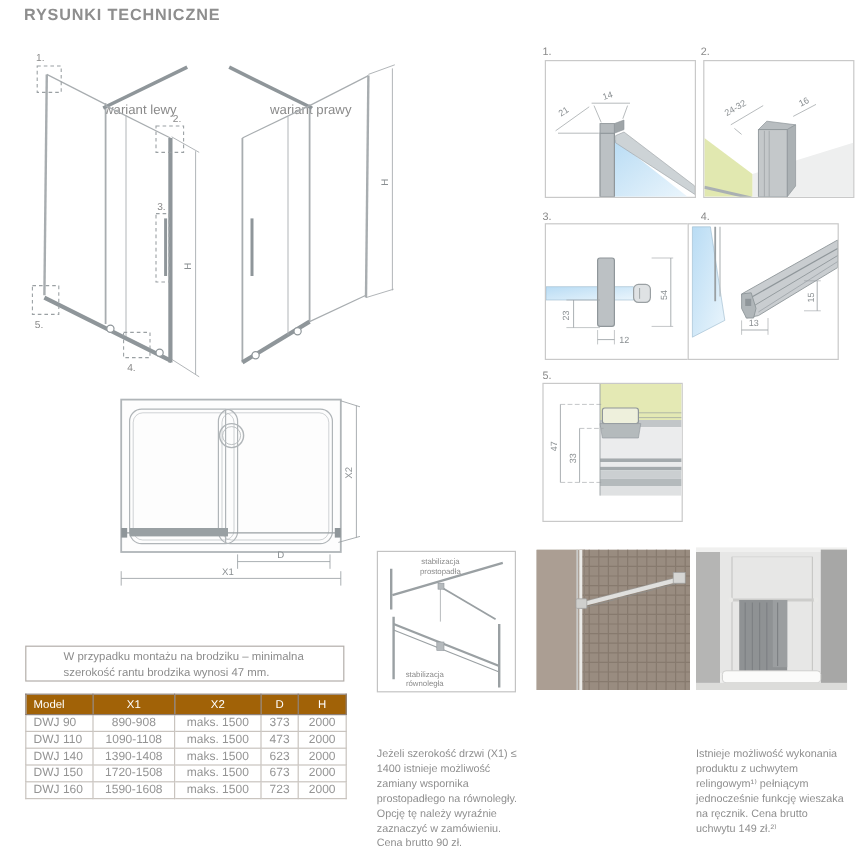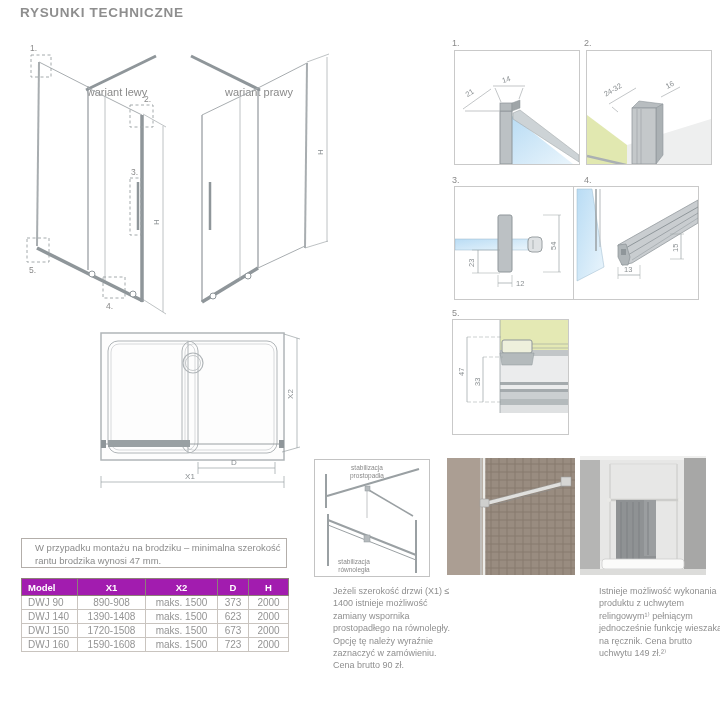--- a/index.html
+++ b/index.html
@@ -4,27 +4,27 @@
 <style>
   html,body{margin:0;padding:0;background:#fff;}
   .page{position:relative;width:720px;height:720px;background:#ffffff;
         font-family:"Liberation Sans","DejaVu Sans",sans-serif;overflow:hidden;}
   .abs{position:absolute;}
   .page-title{left:20px;top:5px;font-size:13.5px;font-weight:bold;color:#8e8e8e;letter-spacing:.7px;}
   .variant-label{top:38px;font-size:11px;color:#8a8a8a;text-align:center;margin-top:48px;}
   .detail-number{font-size:9px;color:#8a8a8a;}
   .detail-box{border:1px solid #c9c9c9;background:#fff;}
   .note-box{left:21px;top:538px;width:266px;height:30px;border:1px solid #b3aeaa;
-            box-sizing:border-box;font-size:9.5px;color:#8b8b8b;line-height:1.4;padding:2px 4px 0 13px;}
+            box-sizing:border-box;font-size:9.5px;color:#8b8b8b;line-height:1.4;padding:2px 4px 0 31px;}
   .dim-table{position:absolute;left:21px;top:578px;border-collapse:collapse;font-size:10px;color:#949494;table-layout:fixed;}
-  .dim-table th{background:#a21caf;color:#ffffff;font-weight:bold;font-size:9.5px;height:16px;
+  .dim-table th{background:#a16207;color:#ffffff;font-weight:normal;font-size:9.5px;height:16px;
                 border:1px solid #8d8078;text-align:center;padding:0;}
   .dim-table td{border:1px solid #c9c4bf;height:13px;text-align:center;padding:0 2px;background:#fff;}
   .dim-table th.col-model,.dim-table td.cell-model{text-align:left;padding-left:6px;}
-  .footnote{top:585px;font-size:9px;color:#8f8f8f;line-height:1.38;margin-left:19px;}
+  .footnote{top:622px;font-size:9px;color:#8f8f8f;line-height:1.38;}
   svg{display:block;}
   svg text{font-family:"Liberation Sans","DejaVu Sans",sans-serif;}
   .dimtxt{font-size:8px;fill:#8a8f92;}
   .dimtxt7{font-size:7.5px;fill:#8a8f92;}
   .callout-txt{font-size:8.5px;fill:#8a8a8a;}
   .stabtxt{font-size:6.5px;fill:#8a8a8a;}
 </style>
 </head>
 <body>
 
@@ -264,20 +264,27 @@
         <th>D</th>
         <th>H</th>
       </tr>
     </thead>
     <tbody>
         <tr>
           <td class="cell-model">DWJ 90</td>
           <td>890-908</td>
           <td>maks. 1500</td>
           <td>373</td>
+          <td>2000</td>
+        </tr>
+        <tr>
+          <td class="cell-model">DWJ 110</td>
+          <td>1090-1108</td>
+          <td>maks. 1500</td>
+          <td>473</td>
           <td>2000</td>
         </tr>
         <tr>
           <td class="cell-model">DWJ 140</td>
           <td>1390-1408</td>
           <td>maks. 1500</td>
           <td>623</td>
           <td>2000</td>
         </tr>
         <tr>

